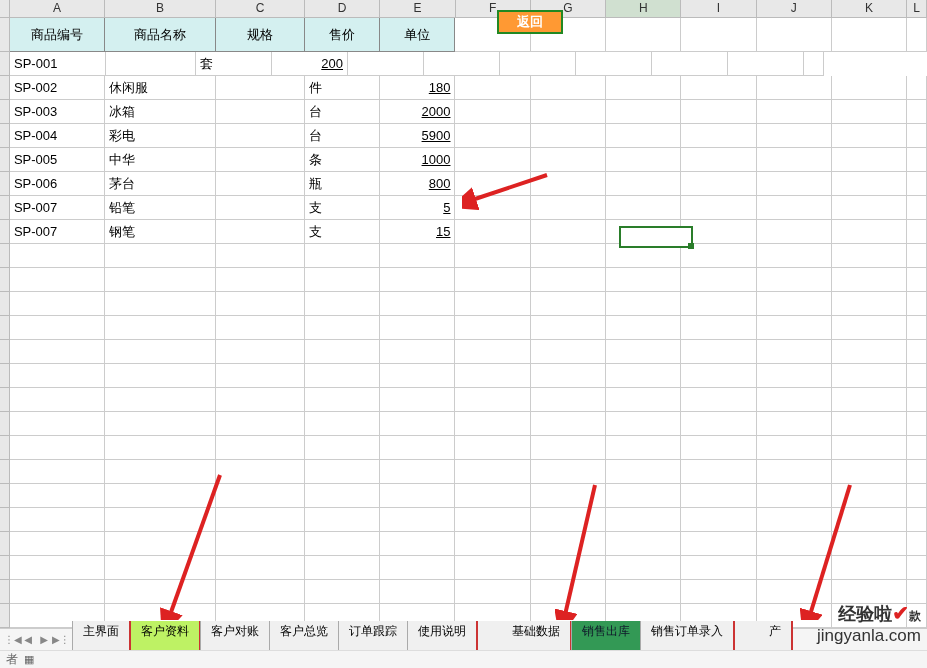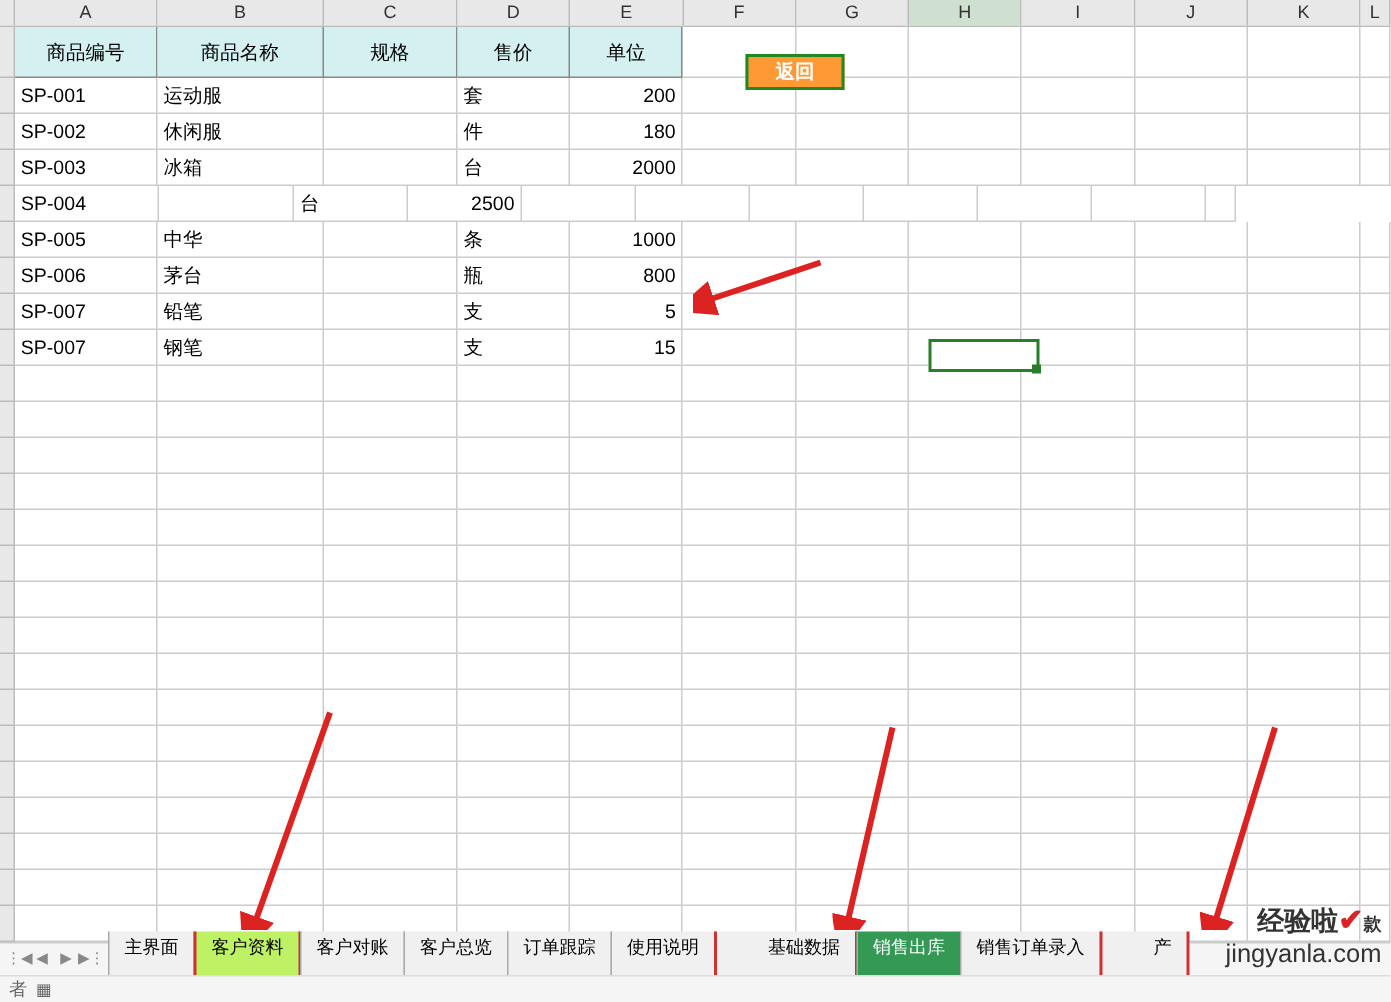--- a/index.html
+++ b/index.html
@@ -72,39 +72,39 @@
     }
     
     .header-cell {
       background: #d4f0f0;
       text-align: center;
       line-height: 34px;
       border-right: 1px solid #888;
       border-bottom: 1px solid #888;
     }
     
-    .num-cell { text-align: right; }
+    .num-cell { text-align: right; text-decoration: underline; }
     
     .c-a { width: 96px; }
     .c-b { width: 112px; }
     .c-c { width: 90px; }
     .c-d { width: 76px; }
     .c-e { width: 76px; }
     .c-f { width: 76px; }
     .c-g { width: 76px; }
     .c-h { width: 76px; }
     .c-i { width: 76px; }
     .c-j { width: 76px; }
     .c-k { width: 76px; }
     .c-l { width: 20px; }
     
     .back-btn {
       position: absolute;
       left: 497px;
-      top: 36px;
+      top: 10px;
       width: 66px;
       height: 24px;
       background: #ff9933;
       border: 2px solid #228822;
       color: #fff;
       font-size: 13px;
       text-align: center;
       line-height: 20px;
       cursor: pointer;
       font-weight: bold;
@@ -167,21 +167,21 @@
       margin-right: -1px;
     }
     .tab.active {
       background: #bef264;
       border: 2px solid #cc3333;
       border-top: none;
       font-weight: normal;
     }
     .tab.green {
       background: #339955;
-      color: #ffffff;
+      color: #0f172a;
     }
     .tab.highlight-red {
       border: 2px solid #cc3333;
       border-top: none;
       padding-left: 34px;
     }
     
     .status-bar {
       position: absolute;
       bottom: 0;
@@ -256,21 +256,20 @@
       <div class="cell c-g"></div>
       <div class="cell c-h"></div>
       <div class="cell c-i"></div>
       <div class="cell c-j"></div>
       <div class="cell c-k"></div>
       <div class="cell c-l"></div>
     </div>
   <div class="data-row">
     <div class="row-header"></div>
     <div class="cell c-a">SP-001</div>
-    <div class="cell c-b">运动服</div>
     <div class="cell c-c"></div>
     <div class="cell c-d">套</div>
     <div class="cell c-e num-cell">200</div>
     <div class="cell c-f"></div>
         <div class="cell c-g"></div>
         <div class="cell c-h"></div>
         <div class="cell c-i"></div>
         <div class="cell c-j"></div>
         <div class="cell c-k"></div>
         <div class="cell c-l"></div>
@@ -301,23 +300,24 @@
         <div class="cell c-g"></div>
         <div class="cell c-h"></div>
         <div class="cell c-i"></div>
         <div class="cell c-j"></div>
         <div class="cell c-k"></div>
         <div class="cell c-l"></div>
   </div>
       <div class="data-row">
     <div class="row-header"></div>
     <div class="cell c-a">SP-004</div>
+    <div class="cell c-b">彩电</div>
     <div class="cell c-c"></div>
     <div class="cell c-d">台</div>
-    <div class="cell c-e num-cell">2500</div>
+    <div class="cell c-e num-cell">5900</div>
     <div class="cell c-f"></div>
         <div class="cell c-g"></div>
         <div class="cell c-h"></div>
         <div class="cell c-i"></div>
         <div class="cell c-j"></div>
         <div class="cell c-k"></div>
         <div class="cell c-l"></div>
   </div>
       <div class="data-row">
     <div class="row-header"></div>

